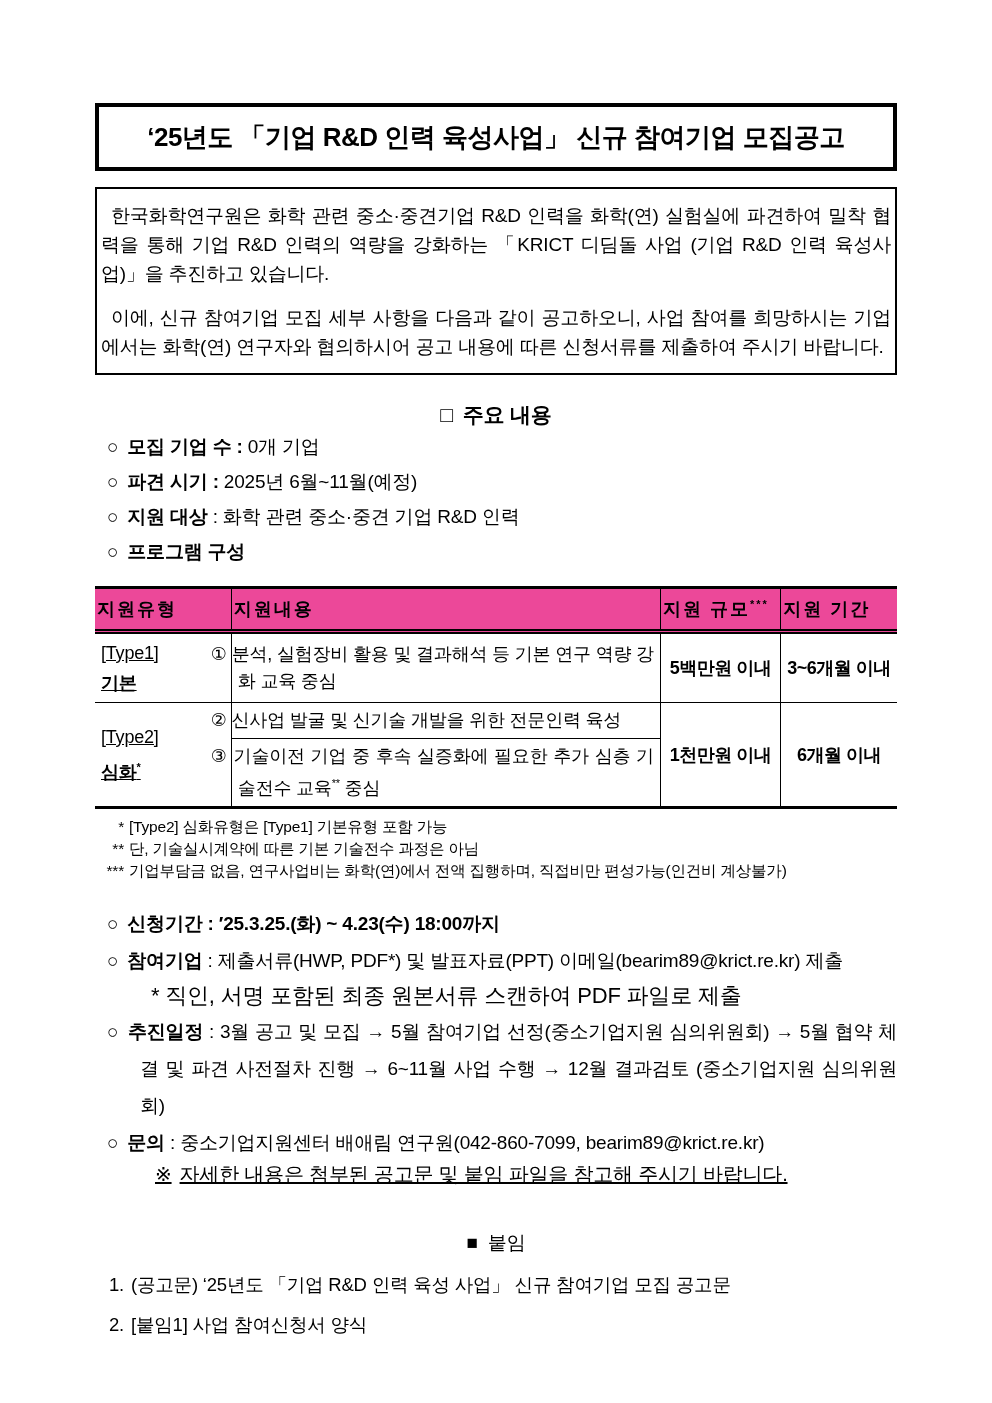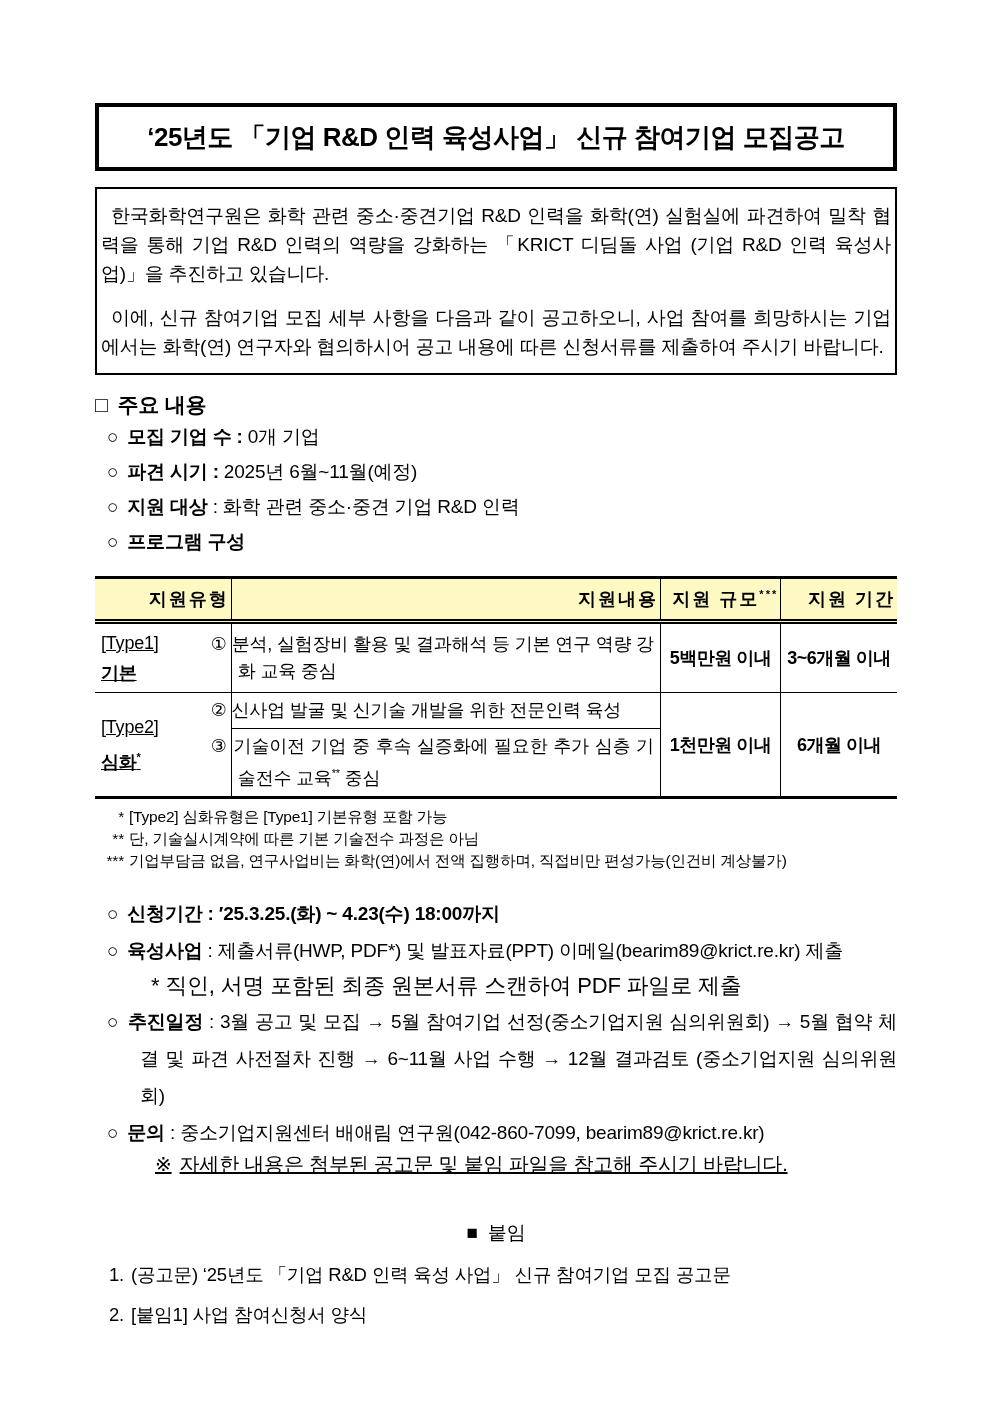--- a/index.html
+++ b/index.html
@@ -21,40 +21,40 @@
 
   
   .intro-box {
     border: 2px solid #000; margin-top: 16px;
     padding: 12px 4px; font-size: 19px; line-height: 29px;
   }
   .intro-box p { margin: 0; text-indent: 10px; text-align: justify; }
   .intro-box p + p { margin-top: 15px; }
 
   
-  .sec-head { margin-top: 16px; font-size: 21px; font-weight: bold; }
+  .sec-head { margin-top: 26px; font-size: 21px; font-weight: bold; text-align: center; }
   .sec-head .mk { margin-right: 10px; font-weight: normal; }
 
   
   .bullet { font-size: 19px; line-height: 35px; padding-left: 12px; }
   .bullet .mk { margin-right: 9px; }
   .bullet .lbl { font-weight: bold; }
   .bullet .val { font-weight: normal; }
   .bullet.bold-line .val, .bullet.bold-line .sep { font-weight: bold; }
   .hang { padding-left: 45px; text-indent: -33px; text-align: justify; line-height: 37px; }
 
   
   table.program {
     width: 100%; border-collapse: collapse; margin-top: 17px;
     border-top: 3px solid #000; border-bottom: 3px solid #000;
     font-size: 18px;
   }
   table.program th {
-    background: #fef9c3; border-bottom: 5px double #000;
-    font-weight: bold; letter-spacing: 2px; padding: 8px 2px; text-align: right;
+    background: #ec4899; border-bottom: 5px double #000;
+    font-weight: bold; letter-spacing: 2px; padding: 8px 2px; text-align: left;
   }
   table.program td { padding: 4px 6px; vertical-align: middle; }
   .bl { border-left: 1px solid #000; }
   .rb { border-bottom: 1px solid #000; }
   td.type-cell { text-align: left; line-height: 30px; text-decoration: underline; }
   td.type-cell .nm { font-weight: bold; }
   td.content-cell { text-align: justify; padding: 6px 10px 6px 37px; text-indent: -27px; line-height: 27px; }
   td.num-cell { text-align: center; font-weight: bold; letter-spacing: -0.5px; padding: 4px 2px; }
   sup { font-size: 11px; }
 
@@ -163,21 +163,21 @@
       <span class="fmk">***</span>
         <span>기업부담금 없음, 연구사업비는 화학(연)에서 전액 집행하며, 직접비만 편성가능(인건비 계상불가)</span>
     </div>
   </div>
 
   <div class="detail">
     <div class="bullet bold-line">
       <span class="mk">○</span><span class="lbl">신청기간</span><span class="sep"> : </span><span class="val">′25.3.25.(화) ~ 4.23(수) 18:00까지</span>
     </div>
     <div class="bullet">
-      <span class="mk">○</span><span class="lbl">육성사업</span><span class="sep"> : </span><span class="val">제출서류(HWP, PDF*) 및 발표자료(PPT) 이메일(bearim89@krict.re.kr) 제출</span>
+      <span class="mk">○</span><span class="lbl">참여기업</span><span class="sep"> : </span><span class="val">제출서류(HWP, PDF*) 및 발표자료(PPT) 이메일(bearim89@krict.re.kr) 제출</span>
     </div>
     <div class="subnote">* 직인, 서명 포함된 최종 원본서류 스캔하여 PDF 파일로 제출</div>
     <div class="bullet hang">
       <span class="mk">○</span><span class="lbl">추진일정</span><span class="sep"> : </span><span class="val">3월 공고 및 모집 → 5월 참여기업 선정(중소기업지원 심의위원회) → 5월 협약 체결 및 파견 사전절차 진행 → 6~11월 사업 수행 → 12월 결과검토 (중소기업지원 심의위원회)</span>
     </div>
     <div class="bullet">
       <span class="mk">○</span><span class="lbl">문의</span><span class="sep"> : </span><span class="val">중소기업지원센터 배애림 연구원(042-860-7099, bearim89@krict.re.kr)</span>
     </div>
   </div>
 

